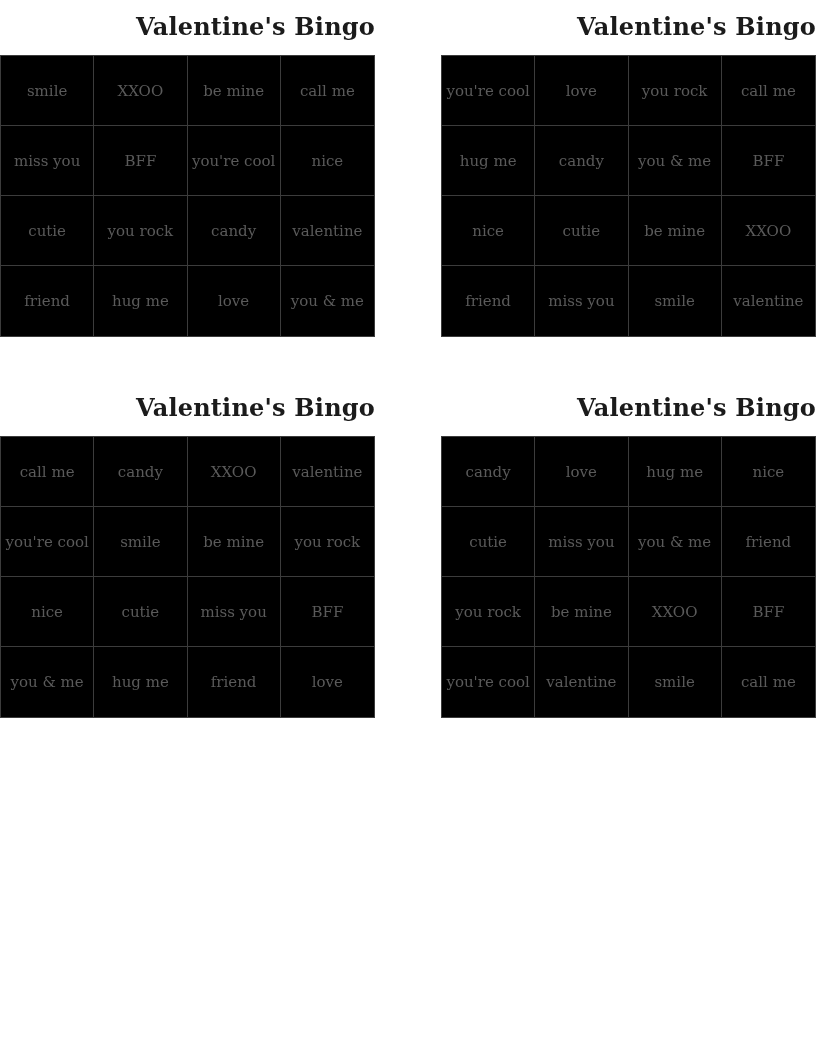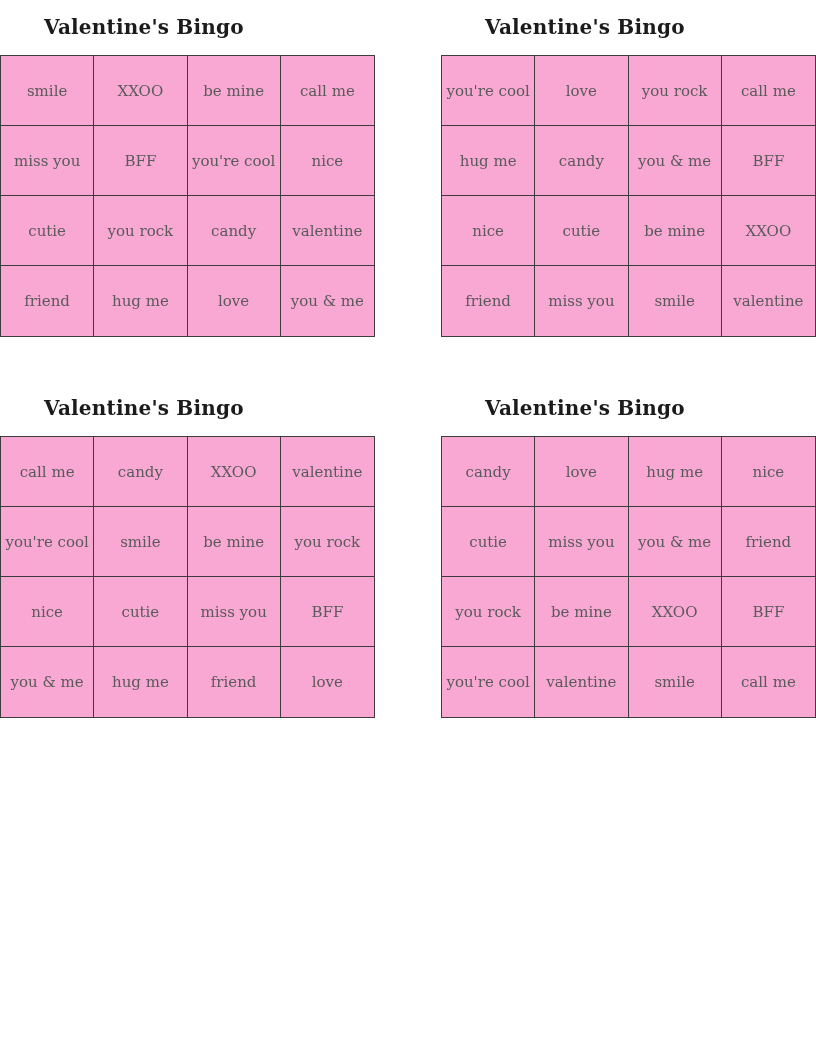--- a/index.html
+++ b/index.html
@@ -13,35 +13,34 @@
     height: 1056px;
     background: #ffffff;
     font-family: "DejaVu Serif", "Liberation Serif", serif;
     overflow: hidden;
   }
   .card {
     position: absolute;
     width: 375px;
   }
   .card-title {
-    font-size: 20px;
+    font-size: 24px;
     line-height: 30px;
     margin: 0 0 13px 0;
-    text-align: left;
+    text-align: right;
     color: #1b1b1b;
     font-weight: 700;
     letter-spacing: 0.2px;
-    padding-left: 44px;
   }
   .bingo-grid {
     display: grid;
     grid-template-columns: repeat(4, 1fr);
     grid-auto-rows: 70px;
     border: 1px solid #3c3c3c;
-    background: #f9a8d4;
+    background: #000000;
   }
   .cell {
     display: flex;
     align-items: center;
     justify-content: center;
     text-align: center;
     color: #5a5a5a;
     border-right: 1px solid #3c3c3c;
     border-bottom: 1px solid #3c3c3c;
     padding: 2px;

